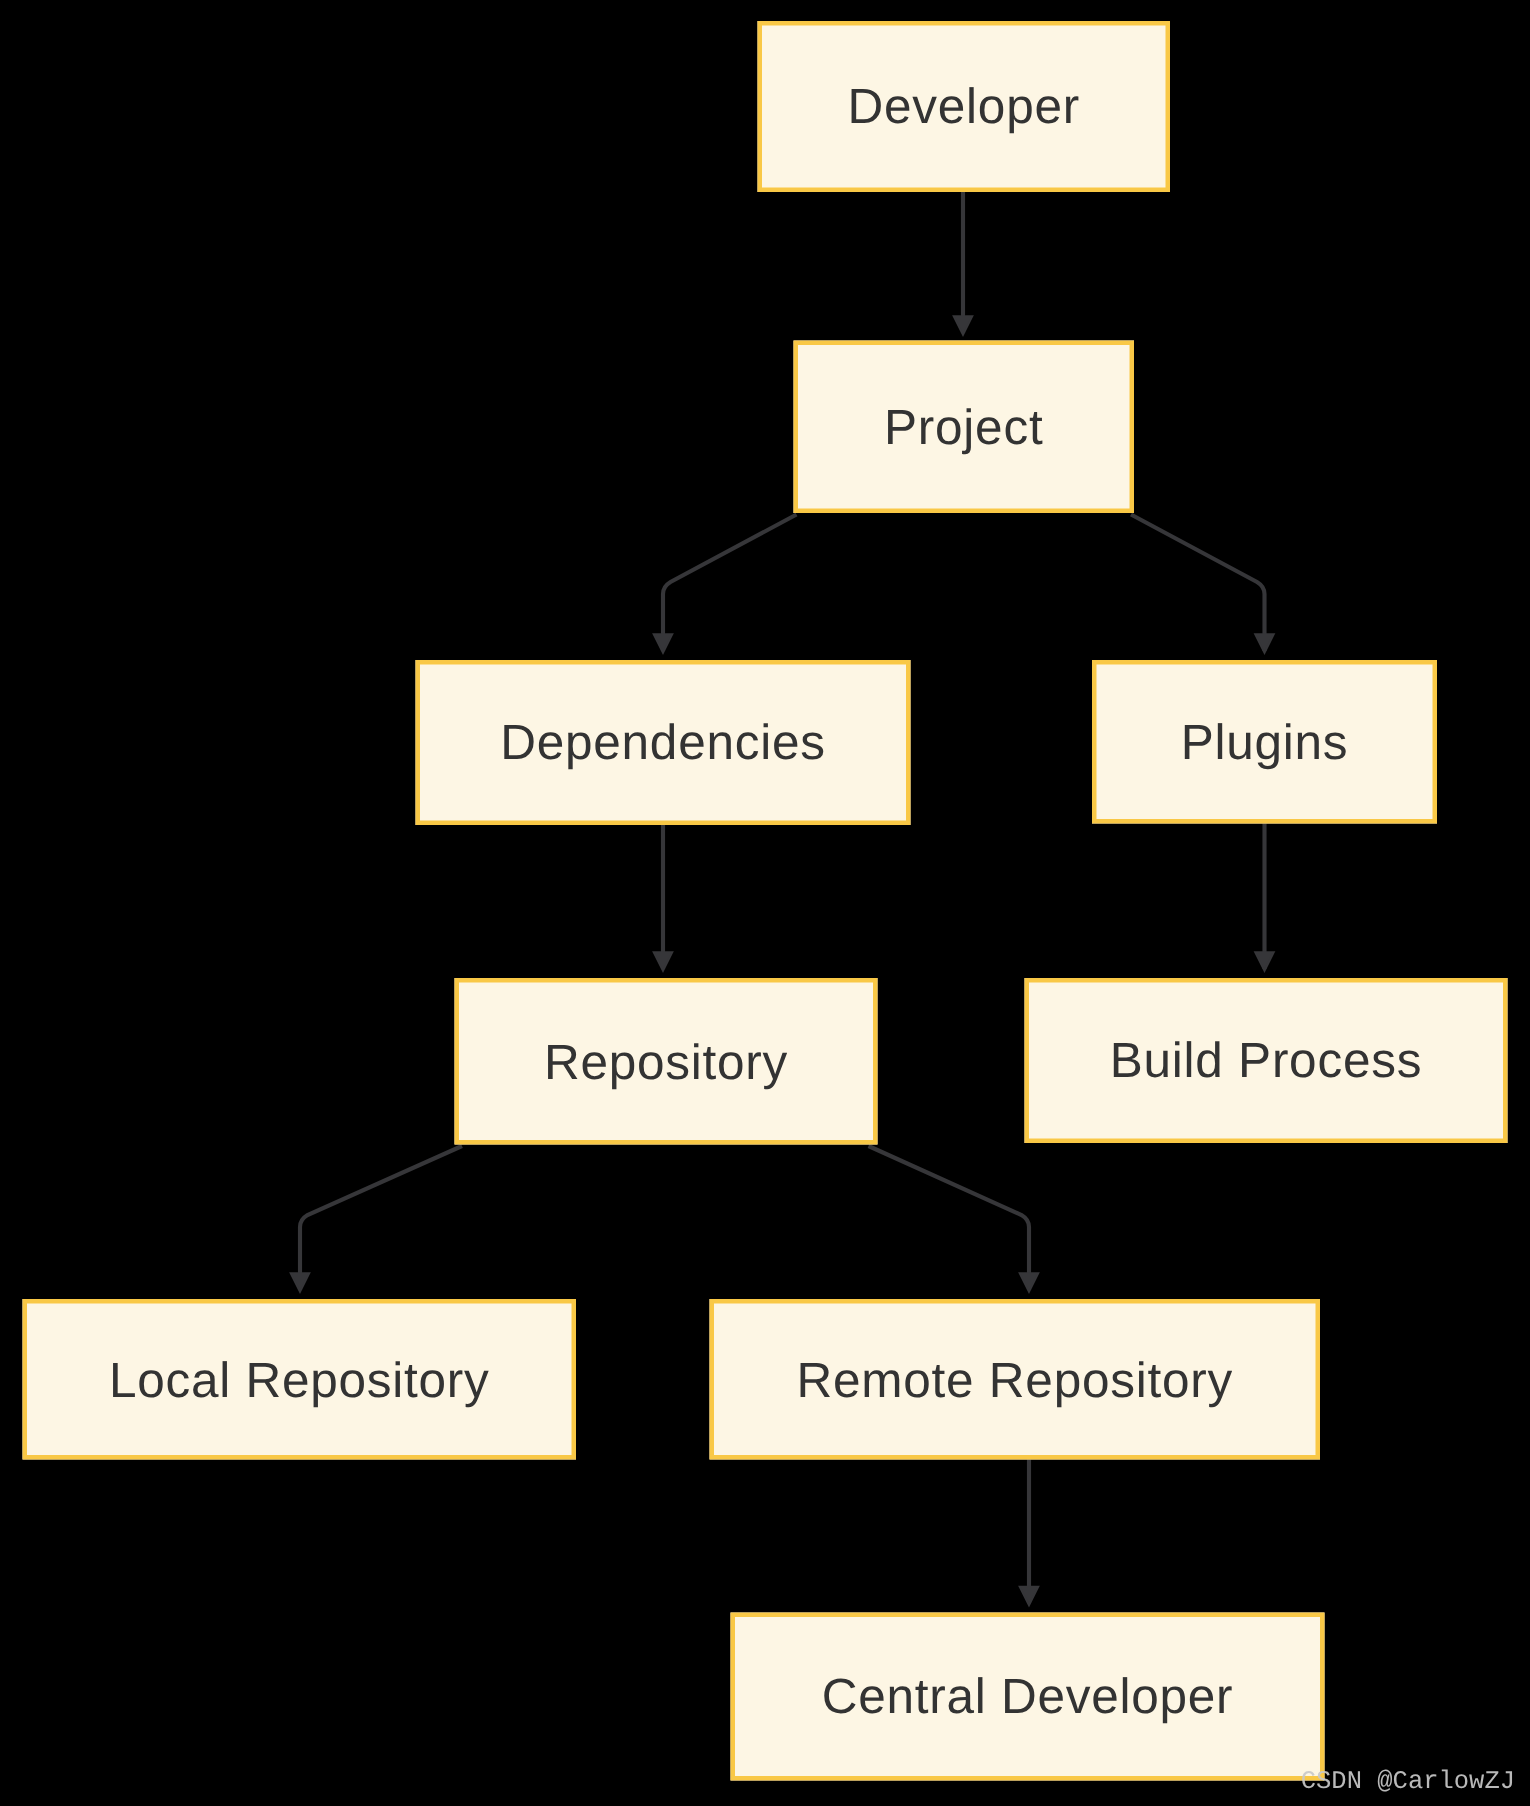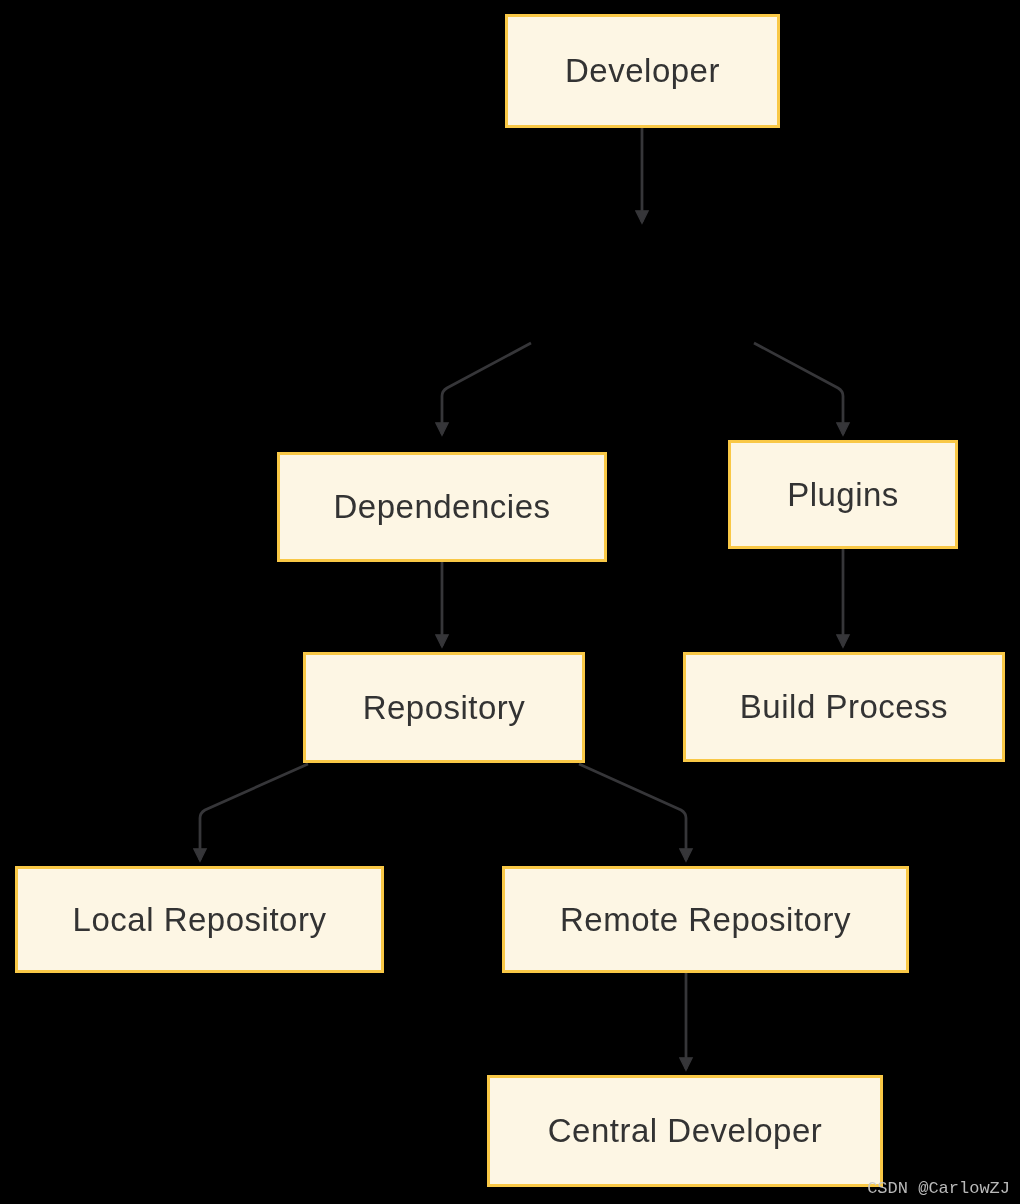--- a/index.html
+++ b/index.html
@@ -35,26 +35,26 @@
     align-items: center;
     justify-content: center;
     color: var(--node-text, #333333);
     font-size: 33px;
     letter-spacing: 0.5px;
     white-space: nowrap;
   }
   
   #n-developer          { left: 505px; top:   14px; width: 275px; height: 114px; }
   #n-project            { left: 529px; top:  227px; width: 227px; height: 115px; }
-  #n-dependencies       { left: 277px; top:  452px; width: 330px; height: 110px; }
+  #n-dependencies       { left: 277px; top:  440px; width: 330px; height: 110px; }
   #n-plugins            { left: 728px; top:  440px; width: 230px; height: 109px; }
   #n-repository         { left: 303px; top:  652px; width: 282px; height: 111px; }
   #n-build-process      { left: 683px; top:  652px; width: 322px; height: 110px; }
   #n-local-repository   { left:  15px; top:  866px; width: 369px; height: 107px; align-items: center; }
-  #n-remote-repository  { left: 502px; top:  866px; width: 407px; height: 107px; }
+  #n-remote-repository  { left: 473px; top:  866px; width: 407px; height: 107px; }
   #n-central-repository { left: 487px; top: 1075px; width: 396px; height: 112px; }
 
   #watermark {
     position: absolute;
     right: 10px;
     bottom: 6px;
     color: var(--watermark-color, #C9C9C9);
     font-size: 17px;
     font-family: Liberation Mono, monospace;
     opacity: 0.92;
@@ -78,20 +78,23 @@
     <path class="edge" d="M442,550 L442,646" marker-end="url(#arrowhead)"></path>
     <path class="edge" d="M843,549 L843,646" marker-end="url(#arrowhead)"></path>
     <path class="edge" d="M308,764 L205,810 Q200,813 200,818 L200,860" marker-end="url(#arrowhead)"></path>
     <path class="edge" d="M579,764 L681,810 Q686,813 686,818 L686,860" marker-end="url(#arrowhead)"></path>
     <path class="edge" d="M686,973 L686,1069" marker-end="url(#arrowhead)"></path>
   </svg>
 
   <div class="node" id="n-developer">
     <span>Developer</span>
   </div>
+  <div class="node" id="n-project">
+    <span>Project</span>
+  </div>
   <div class="node" id="n-dependencies">
     <span>Dependencies</span>
   </div>
   <div class="node" id="n-plugins">
     <span>Plugins</span>
   </div>
   <div class="node" id="n-repository">
     <span>Repository</span>
   </div>
   <div class="node" id="n-build-process">

